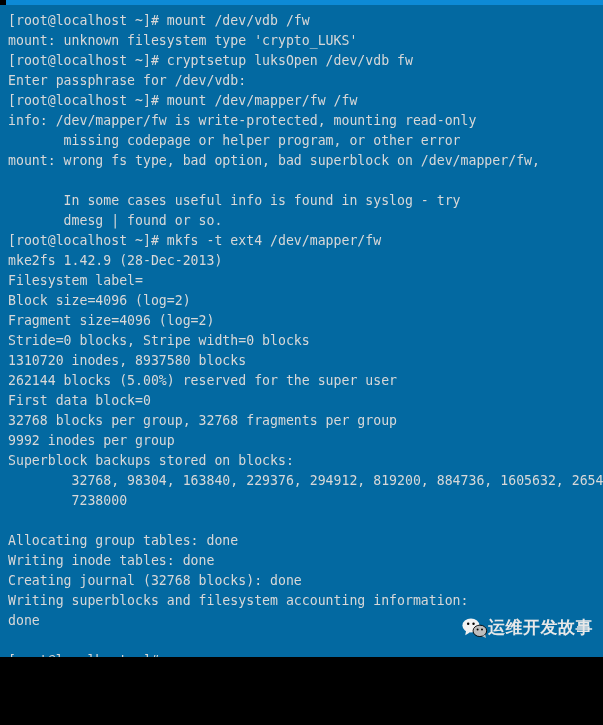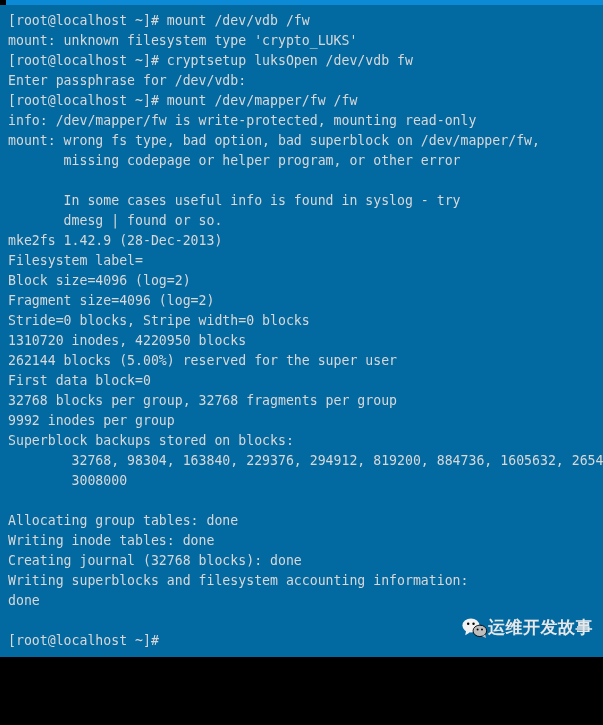--- a/index.html
+++ b/index.html
@@ -79,38 +79,39 @@
   <div id="title-bar"></div>
 
   <div id="screen">
     <div id="terminal-output">
         <span class="line">[root@localhost ~]# mount /dev/vdb /fw</span>
         <span class="line">mount: unknown filesystem type 'crypto_LUKS'</span>
         <span class="line">[root@localhost ~]# cryptsetup luksOpen /dev/vdb fw</span>
         <span class="line">Enter passphrase for /dev/vdb:</span>
         <span class="line">[root@localhost ~]# mount /dev/mapper/fw /fw</span>
         <span class="line">info: /dev/mapper/fw is write-protected, mounting read-only</span>
+        <span class="line">       missing codepage or helper program, or other error</span>
         <span class="line">mount: wrong fs type, bad option, bad superblock on /dev/mapper/fw,</span>
-        <span class="line">       missing codepage or helper program, or other error</span>
         <span class="line blank"> </span>
         <span class="line">       In some cases useful info is found in syslog - try</span>
         <span class="line">       dmesg | found or so.</span>
+        <span class="line">[root@localhost ~]# mkfs -t ext4 /dev/mapper/fw</span>
         <span class="line">mke2fs 1.42.9 (28-Dec-2013)</span>
         <span class="line">Filesystem label=</span>
         <span class="line">Block size=4096 (log=2)</span>
         <span class="line">Fragment size=4096 (log=2)</span>
         <span class="line">Stride=0 blocks, Stripe width=0 blocks</span>
-        <span class="line">1310720 inodes, 4220950 blocks</span>
+        <span class="line">1310720 inodes, 8937580 blocks</span>
         <span class="line">262144 blocks (5.00%) reserved for the super user</span>
         <span class="line">First data block=0</span>
         <span class="line">32768 blocks per group, 32768 fragments per group</span>
         <span class="line">9992 inodes per group</span>
         <span class="line">Superblock backups stored on blocks:</span>
         <span class="line">        32768, 98304, 163840, 229376, 294912, 819200, 884736, 1605632, 2654208,</span>
-        <span class="line">        3008000</span>
+        <span class="line">        7238000</span>
         <span class="line blank"> </span>
         <span class="line">Allocating group tables: done</span>
         <span class="line">Writing inode tables: done</span>
         <span class="line">Creating journal (32768 blocks): done</span>
         <span class="line">Writing superblocks and filesystem accounting information:</span>
         <span class="line">done</span>
         <span class="line blank"> </span>
         <span class="line">[root@localhost ~]#</span>
       </div>
 

